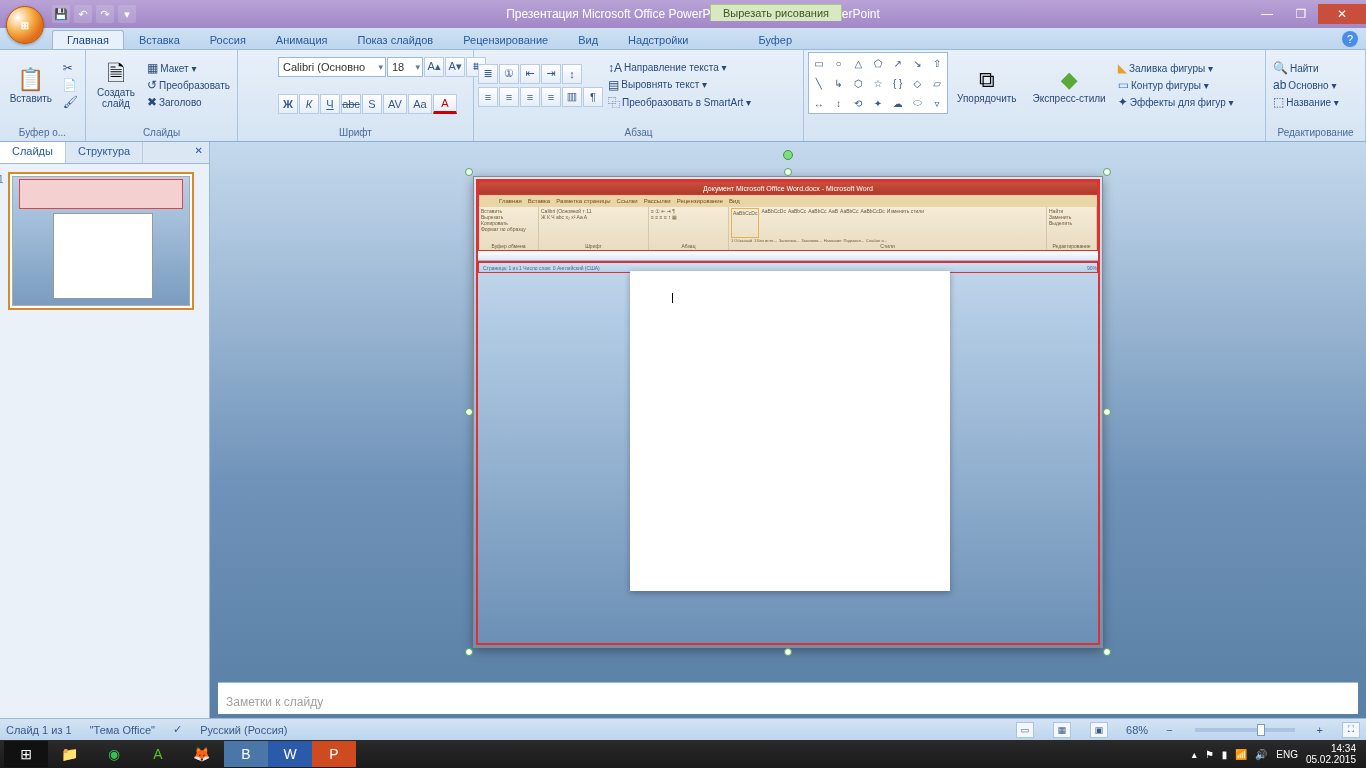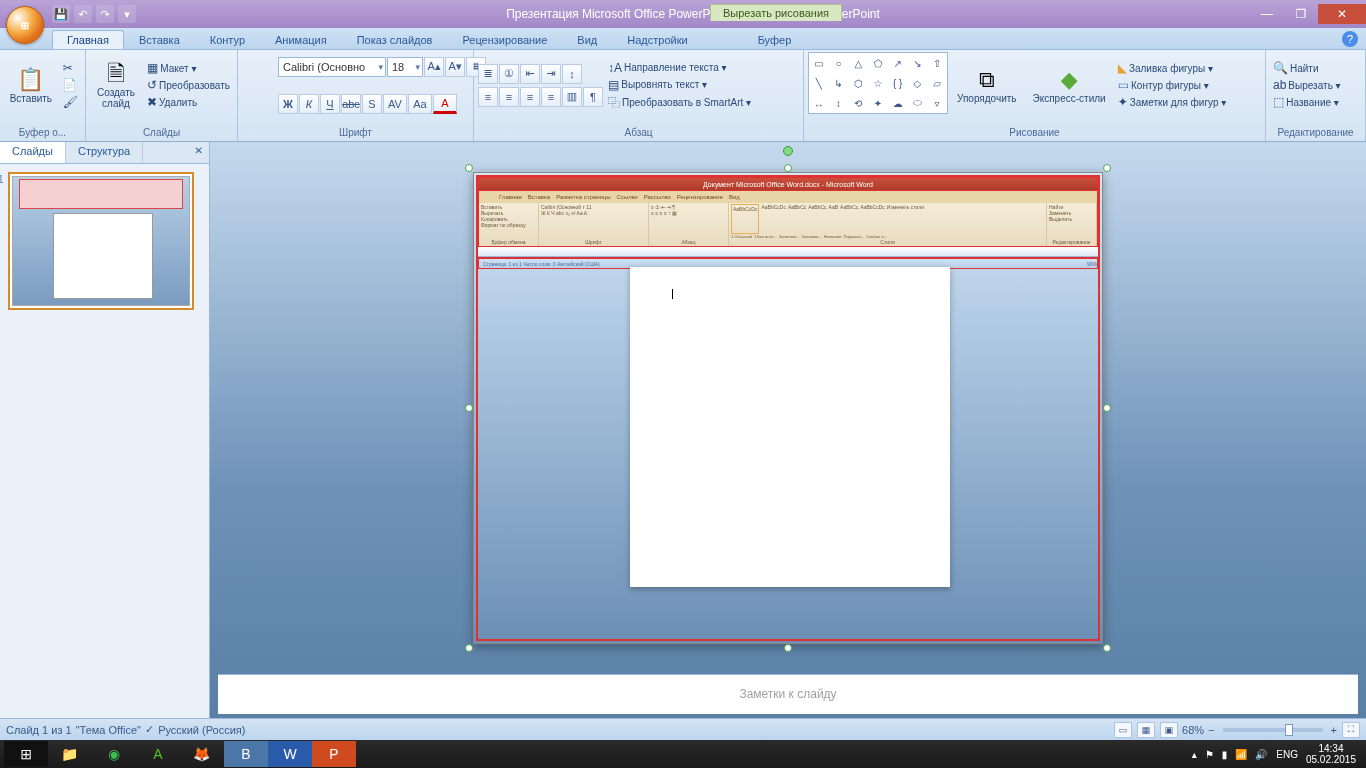--- a/index.html
+++ b/index.html
@@ -72,35 +72,35 @@
 .word-ribbon{height:44px;background:linear-gradient(#f5ecd8,#e8dcc0);border:1px solid #e03030;border-top:none;display:flex;font-size:5px;color:#6a5a3a;overflow:hidden;}
 .word-group{border-right:1px solid #d4c8a8;padding:1px 2px;display:flex;flex-direction:column;}
 .word-gl{text-align:center;font-size:5px;margin-top:auto;}
 .word-body{flex:1;border:2px solid #e03030;border-top:none;background:linear-gradient(#b8d0e8,#8aa8c8);position:relative;}
 .word-page{position:absolute;left:150px;top:10px;width:320px;height:320px;background:#fff;box-shadow:0 2px 6px rgba(0,0,0,.3);}
 .word-cursor{position:absolute;left:42px;top:22px;width:1px;height:10px;background:#000;}
 .word-ruler{height:10px;background:linear-gradient(#fff,#dce8f4);border-bottom:1px solid #9ab9dc;font-size:5px;}
 .word-status{height:10px;background:linear-gradient(#cfe0f2,#b8d0e8);font-size:5px;color:#4a6a9a;padding-left:4px;display:flex;align-items:center;border:1px solid #e03030;border-top:none;}
 .word-scroll{position:absolute;right:0;top:54px;bottom:12px;width:10px;background:#dce8f4;}
 
-.notes{height:40px;background:#fff;border-top:1px solid #9ab9dc;padding:12px 8px;font-size:12px;color:#a0a0a0;margin:0 8px 4px 8px;text-align:center;}
-
-
-.statusbar{height:22px;background:linear-gradient(#d5e4f3,#bcd5ee);display:flex;align-items:center;font-size:11px;color:#3a5a8a;border-top:1px solid #9ab9dc;padding:0 6px;gap:4px;}
+.notes{height:32px;background:#fff;border-top:1px solid #9ab9dc;padding:12px 8px;font-size:12px;color:#a0a0a0;margin:0 8px 4px 8px;}
+
+
+.statusbar{height:22px;background:linear-gradient(#d5e4f3,#bcd5ee);display:flex;align-items:center;font-size:11px;color:#3a5a8a;border-top:1px solid #9ab9dc;padding:0 6px;gap:18px;}
 .statusbar .spacer{flex:1;}
 .viewbtn{width:18px;height:16px;border:1px solid #aac4e2;background:#f4f8fc;display:inline-flex;align-items:center;justify-content:center;font-size:9px;margin-left:1px;}
 .zoom-slider{width:100px;height:4px;background:#aac4e2;position:relative;margin:0 4px;}
 .zoom-thumb{width:8px;height:12px;background:#fff;border:1px solid #7a9ac4;position:absolute;top:-4px;left:62px;}
 
 
 .taskbar{height:28px;background:linear-gradient(#2a2a2a,#1a1a1a);display:flex;align-items:center;padding:0 4px;}
 .tkicon{width:44px;height:26px;display:flex;align-items:center;justify-content:center;font-size:14px;color:#fff;cursor:pointer;}
 .tkicon.start{background:#111;}
 .tray{margin-left:auto;display:flex;align-items:center;gap:8px;color:#fff;font-size:10px;padding-right:6px;}
-.tray .clk{text-align:center;line-height:1.1;}
+.tray .clk{text-align:right;line-height:1.1;}
 </style>
 </head>
 <body>
 
 <div class="titlebar">
   <div class="office-orb">⊞</div>
   <div class="qat">
     <div class="q">💾</div>
     <div class="q">↶</div>
     <div class="q">↷</div>
@@ -111,21 +111,21 @@
   <div class="winbtns">
     <div class="winbtn">—</div>
     <div class="winbtn">❐</div>
     <div class="winbtn close">✕</div>
   </div>
 </div>
 
 <div class="tabstrip">
   <div class="tab active">Главная</div>
   <div class="tab">Вставка</div>
-  <div class="tab">Контур</div>
+  <div class="tab">Россия</div>
   <div class="tab">Анимация</div>
   <div class="tab">Показ слайдов</div>
   <div class="tab">Рецензирование</div>
   <div class="tab">Вид</div>
   <div class="tab">Надстройки</div>
   <div class="tab format">Буфер</div>
   <div class="help-icn">?</div>
 </div>
 
 <div class="ribbon">
@@ -162,21 +162,21 @@
         <div class="smallbtn">
             <span class="ic">▦</span>
             <span>Макет ▾</span>
           </div>
         <div class="smallbtn">
             <span class="ic">↺</span>
             <span>Преобразовать</span>
           </div>
         <div class="smallbtn">
             <span class="ic">✖</span>
-            <span>Удалить</span>
+            <span>Заголово</span>
           </div>
       </div>
     </div>
     <div class="group-label">Слайды</div>
   </div>
 
   <div class="group" style="width:236px;">
     <div class="group-body">
         <div class="col" style="gap:17px;padding-left:36px;">
       <div class="row">
@@ -283,37 +283,36 @@
         <div class="smallbtn">
             <span class="ic" style="color:#e8a030;">◣</span>
             <span>Заливка фигуры ▾</span>
           </div>
         <div class="smallbtn">
             <span class="ic" style="color:#2a6ac0;">▭</span>
             <span>Контур фигуры ▾</span>
           </div>
         <div class="smallbtn">
             <span class="ic">✦</span>
-            <span>Заметки для фигур ▾</span>
-          </div>
-      </div>
-    </div>
-    <div class="group-label">Рисование</div>
+            <span>Эффекты для фигур ▾</span>
+          </div>
+      </div>
+    </div>
   </div>
 
   <div class="group" style="width:100px;">
     <div class="group-body">
         <div class="col">
       <div class="smallbtn">
             <span class="ic">🔍</span>
             <span>Найти</span>
           </div>
       <div class="smallbtn">
             <span class="ic">ab</span>
-            <span>Вырезать ▾</span>
+            <span>Основно ▾</span>
           </div>
       <div class="smallbtn">
             <span class="ic">⬚</span>
             <span>Название ▾</span>
           </div>
     </div>
       </div>
     <div class="group-label">Редактирование</div>
   </div>
 </div>

